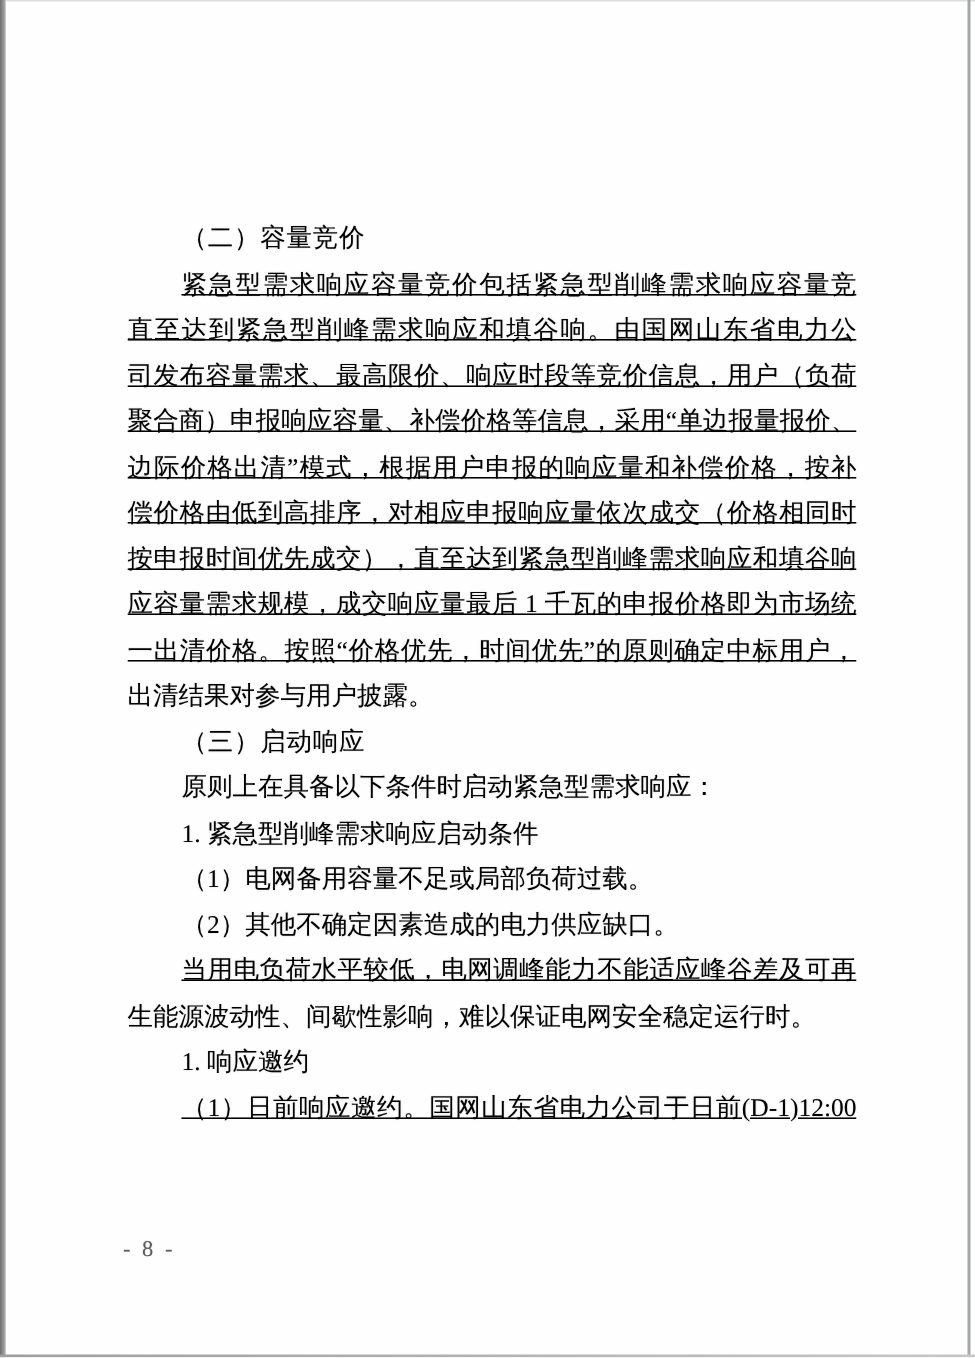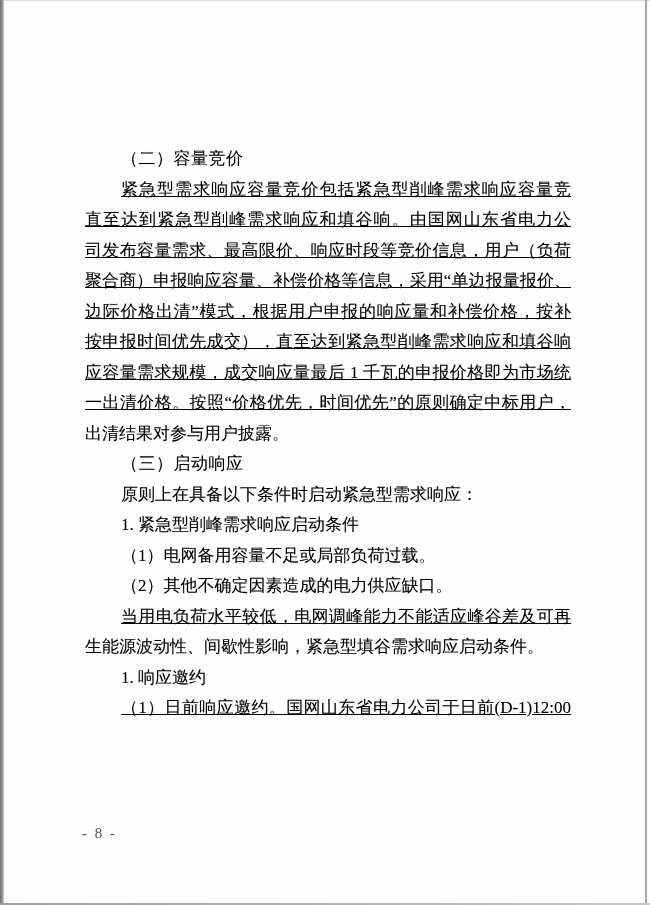--- a/index.html
+++ b/index.html
@@ -85,29 +85,30 @@
   <div class="edge-right"></div>
   <div class="edge-bottom"></div>
 
   <div class="content">
       <div class="line indent heading">（二）容量竞价</div>
       <div class="line indent fill">紧急型需求响应容量竞价包括紧急型削峰需求响应容量竞</div>
       <div class="line fill">直至达到紧急型削峰需求响应和填谷响。由国网山东省电力公</div>
       <div class="line fill">司发布容量需求、最高限价、响应时段等竞价信息，用户（负荷</div>
       <div class="line fill">聚合商）申报响应容量、补偿价格等信息，采用“单边报量报价、</div>
       <div class="line fill">边际价格出清”模式，根据用户申报的响应量和补偿价格，按补</div>
+      <div class="line fill">偿价格由低到高排序，对相应申报响应量依次成交（价格相同时</div>
       <div class="line fill">按申报时间优先成交），直至达到紧急型削峰需求响应和填谷响</div>
       <div class="line fill">应容量需求规模，成交响应量最后 1 千瓦的申报价格即为市场统</div>
       <div class="line fill">一出清价格。按照“价格优先，时间优先”的原则确定中标用户，</div>
       <div class="line">出清结果对参与用户披露。</div>
       <div class="line indent heading">（三）启动响应</div>
       <div class="line indent">原则上在具备以下条件时启动紧急型需求响应：</div>
       <div class="line indent">1. 紧急型削峰需求响应启动条件</div>
       <div class="line indent">（1）电网备用容量不足或局部负荷过载。</div>
       <div class="line indent">（2）其他不确定因素造成的电力供应缺口。</div>
       <div class="line indent fill">当用电负荷水平较低，电网调峰能力不能适应峰谷差及可再</div>
-      <div class="line">生能源波动性、间歇性影响，紧急型填谷需求响应启动条件。</div>
+      <div class="line">生能源波动性、间歇性影响，难以保证电网安全稳定运行时。</div>
       <div class="line indent">1. 响应邀约</div>
       <div class="line indent fill">（1）日前响应邀约。国网山东省电力公司于日前(D-1)12:00</div>
     </div>
 
   <div class="page-number">- 8 -</div>
 </div>
 
 </body></html>

